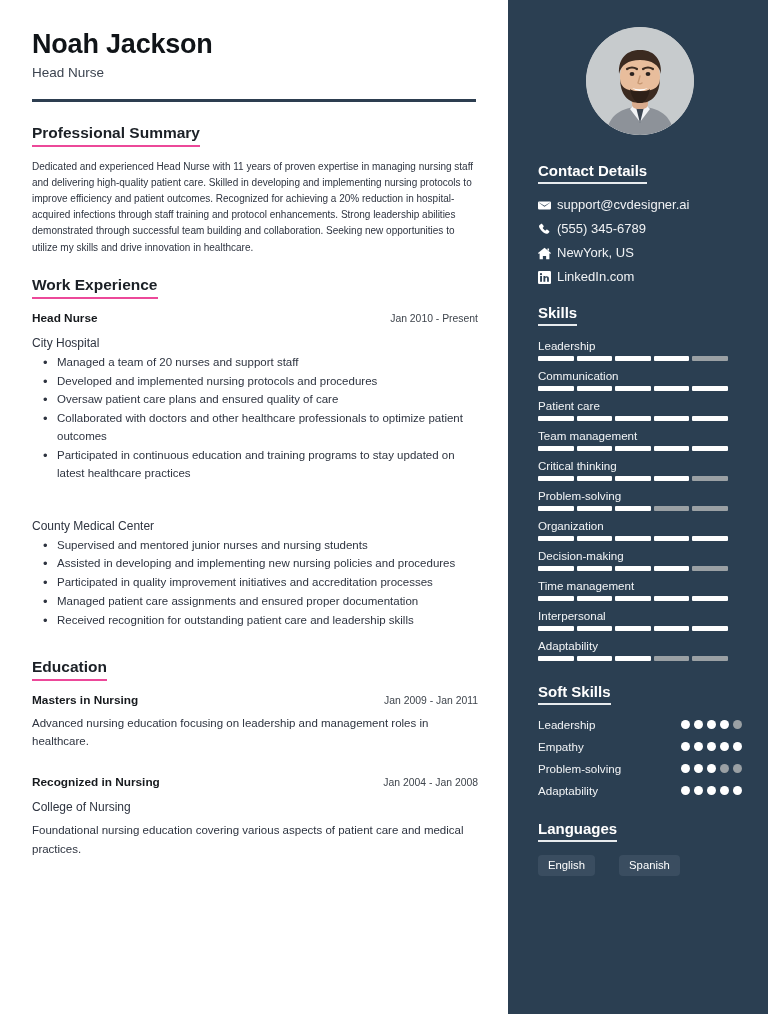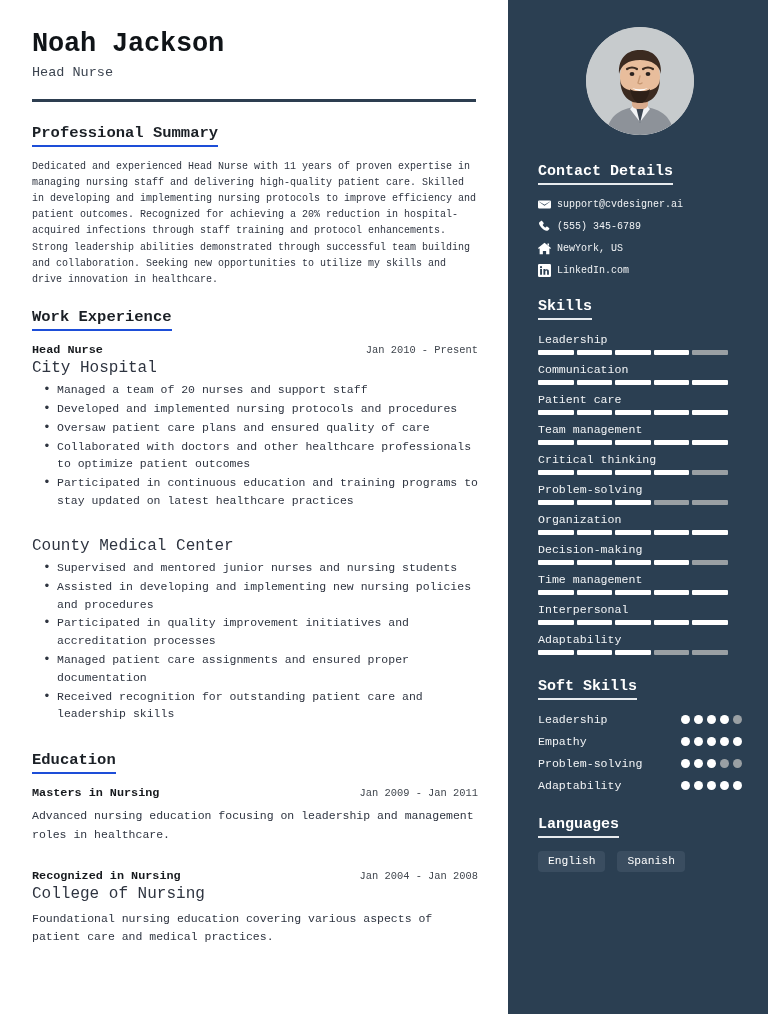--- a/index.html
+++ b/index.html
@@ -12,21 +12,20 @@
     -webkit-font-smoothing: antialiased;
   }
 
   .resume {
     position: relative;
     width: 768px;
     height: 1014px;
     display: flex;
     background: #fef9c3;
     overflow: hidden;
-    font-family: Liberation Mono, monospace;
   }
 
   
   .main-col {
     width: 508px;
     padding: 30px 30px 0 32px;
     background: #ffffff;
   }
 
   .name {
@@ -51,21 +50,21 @@
   }
 
   .section { margin-bottom: 4px; }
 
   .section-title {
     display: inline-block;
     font-size: 15.5px;
     font-weight: bold;
     color: #1b2026;
     padding-bottom: 3px;
-    border-bottom: 2px solid #1d4ed8;
+    border-bottom: 2px solid #ec4899;
     margin-bottom: 12px;
   }
 
   .summary-text {
     font-size: 10px;
     line-height: 1.62;
     color: #2e3440;
     text-align: left;
     margin-bottom: 20px;
   }
@@ -81,23 +80,23 @@
     font-size: 11.8px;
     font-weight: bold;
     color: #16191d;
   }
   .entry-date {
     font-size: 10.4px;
     color: #3f454d;
     white-space: nowrap;
   }
   .entry-org {
-    font-size: 16px;
+    font-size: 12px;
     color: #2e3440;
-    margin-top: 2px;
+    margin-top: 11px;
     margin-bottom: 4px;
   }
   .entry-desc {
     font-size: 11.5px;
     line-height: 1.6;
     color: #2e3440;
     margin-top: 7px;
   }
 
   ul.bullets {
@@ -154,23 +153,23 @@
     font-weight: bold;
     color: #ffffff;
     padding-bottom: 3px;
     border-bottom: 2px solid #e8ebee;
     margin-bottom: 13px;
   }
 
   .contact-list { margin-bottom: 20px; }
   .contact-row {
     display: flex;
-    align-items: center;
+    align-items: flex-end;
     margin-bottom: 9px;
-    font-size: 10px;
+    font-size: 13px;
     color: #f0f2f4;
   }
   .contact-icon {
     width: 19px;
     flex: 0 0 19px;
     display: flex;
     align-items: center;
     color: #ffffff;
   }
   .contact-icon svg { width: 13px; height: 13px; fill: #ffffff; }
@@ -211,21 +210,21 @@
     width: 9px;
     height: 9px;
     border-radius: 50%;
     background: #9aa0a4;
   }
   .dot.on { background: #ffffff; }
 
   .lang-wrap {
     display: flex;
     flex-wrap: wrap;
-    gap: 12px;
+    gap: 24px;
     align-items: center;
   }
   .lang-chip {
     background: #3a4d60;
     color: #ffffff;
     font-size: 11.3px;
     padding: 4px 10px 5px 10px;
     border-radius: 4px;
   }
 

